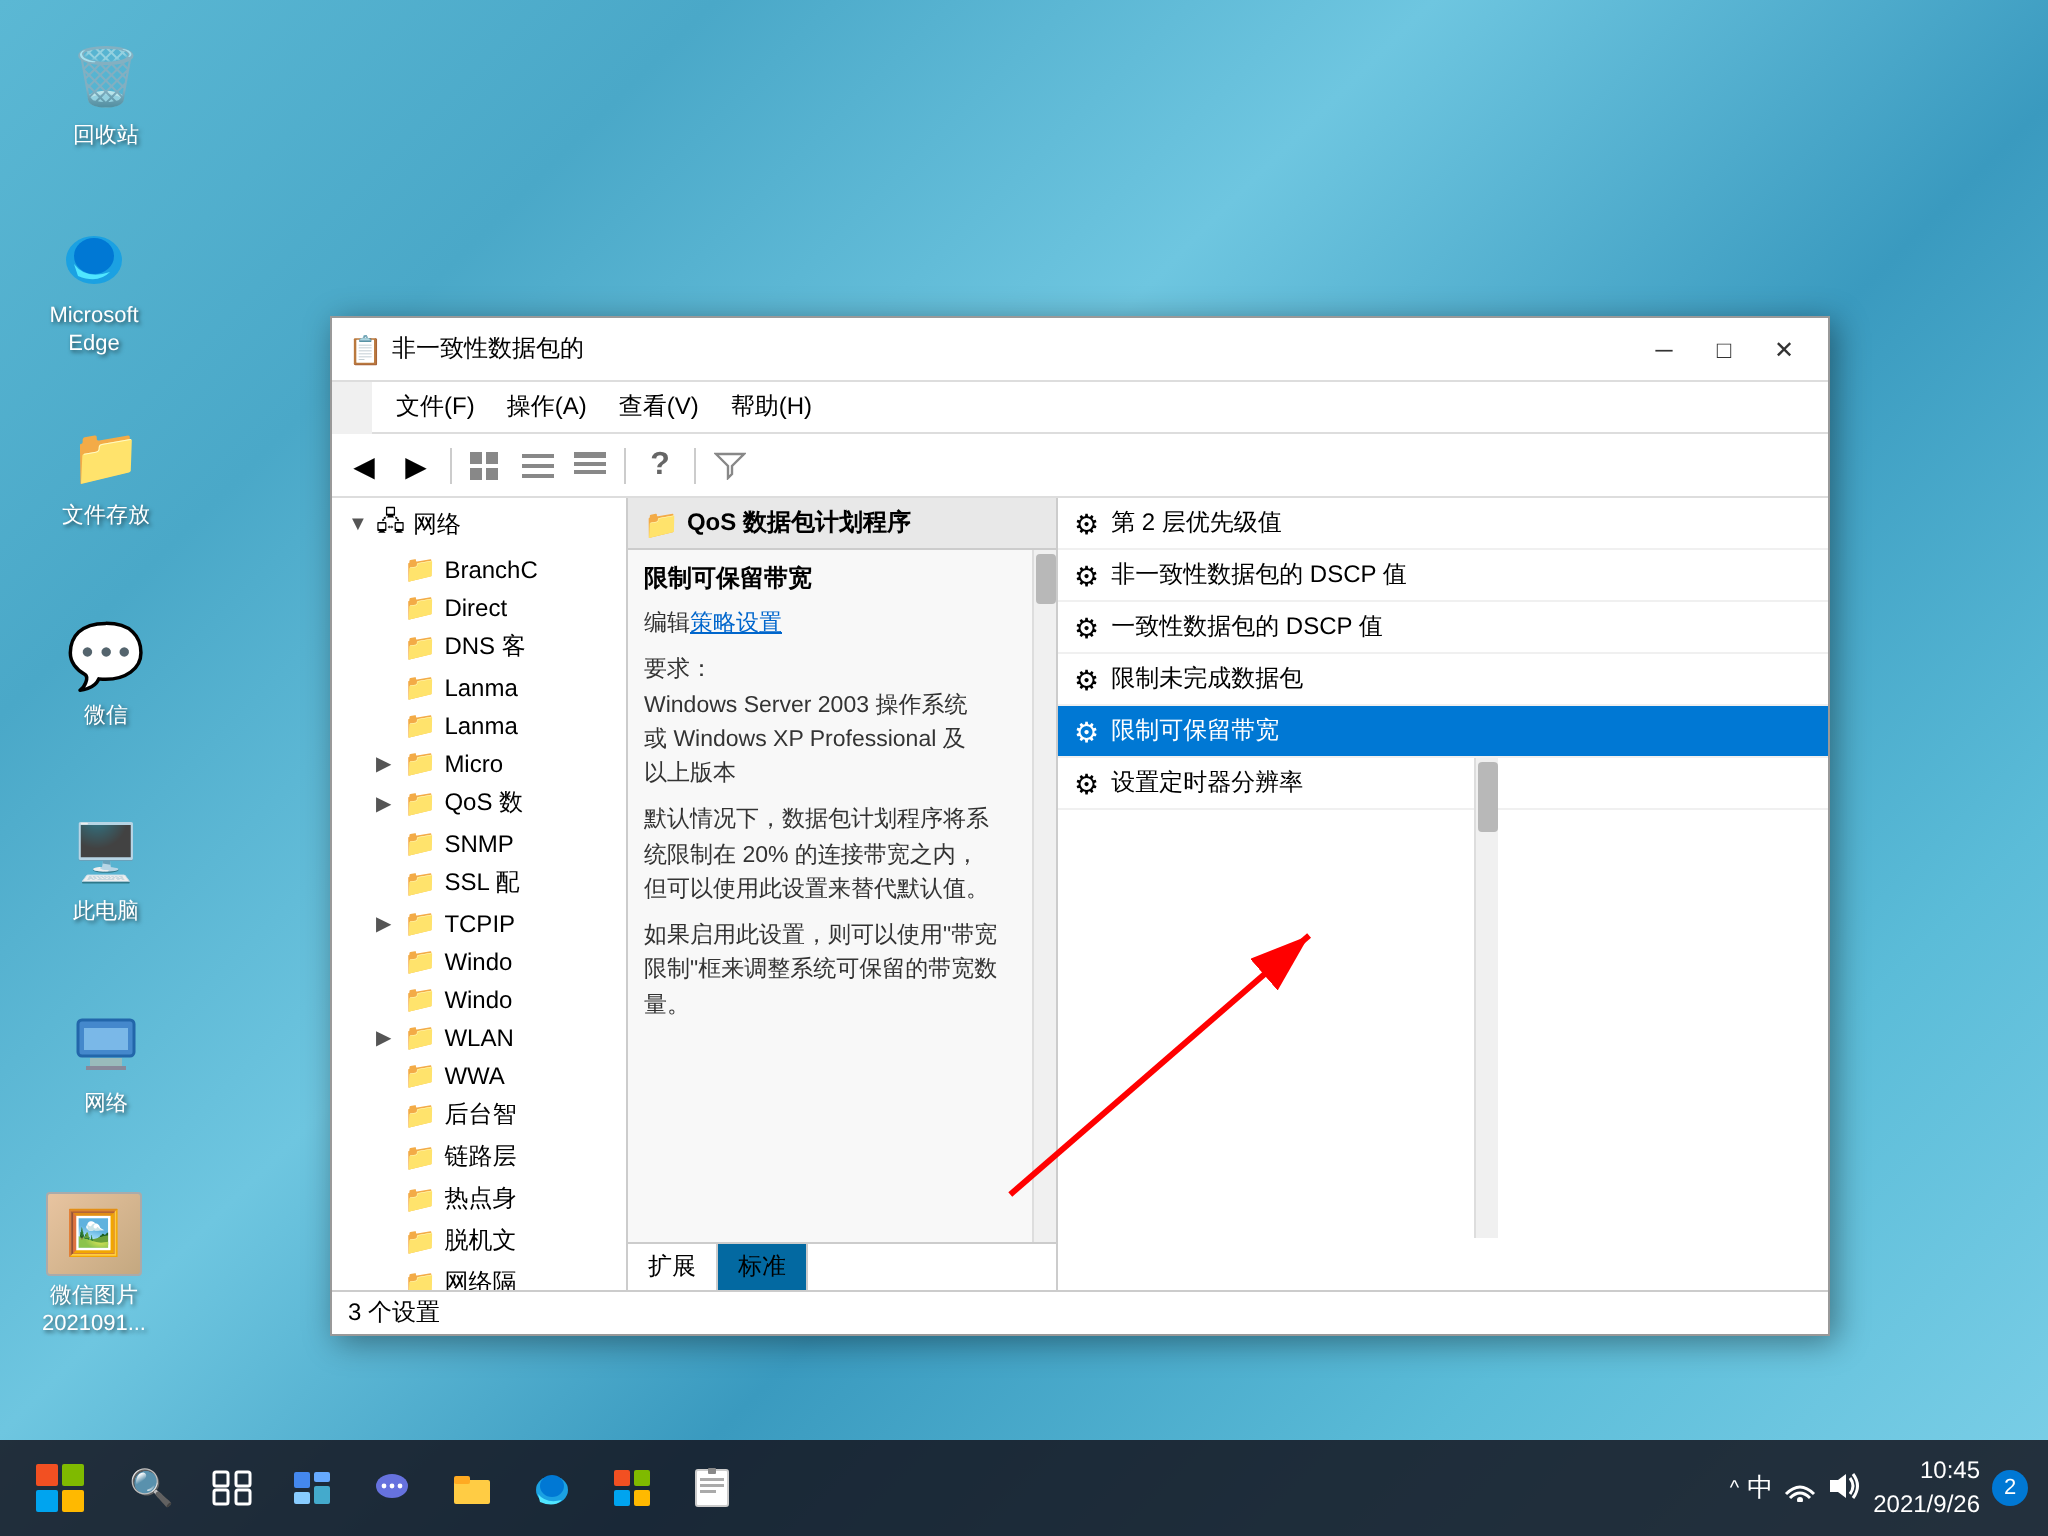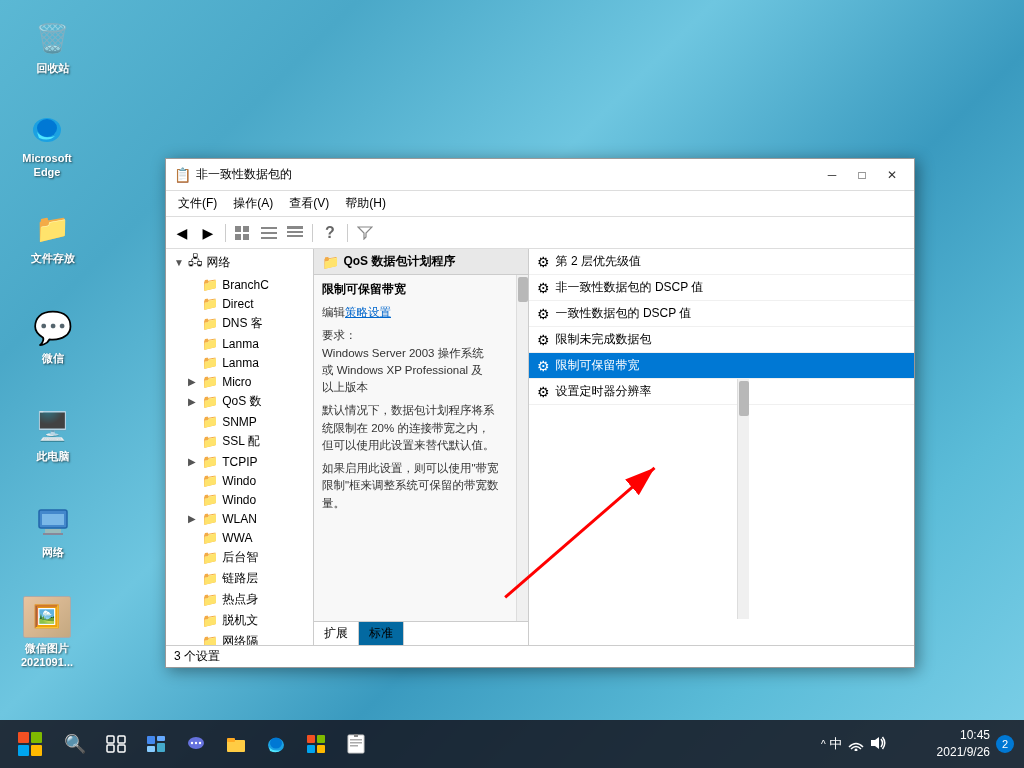--- a/index.html
+++ b/index.html
@@ -29,21 +29,20 @@
       justify-content: center;
       font-size: 28px;
     }
     .desktop-icon .icon-label {
       color: white;
       font-size: 11px;
       text-align: center;
       text-shadow: 1px 1px 2px rgba(0,0,0,0.6);
       margin-top: 3px;
       line-height: 1.3;
-      font-weight: bold;
     }
 
     
     .taskbar {
       position: absolute;
       bottom: 0;
       left: 0;
       width: 1024px;
       height: 48px;
       background: rgba(20,20,30,0.85);
@@ -88,21 +87,20 @@
     .taskbar-tray-icons {
       display: flex;
       align-items: center;
       gap: 4px;
     }
     .tray-time {
       text-align: right;
       font-size: 12px;
       color: white;
       line-height: 1.4;
-      margin-left: 44px;
     }
     .tray-notif {
       width: 18px;
       height: 18px;
       background: #0078d4;
       border-radius: 50%;
       color: white;
       font-size: 11px;
       display: flex;
       align-items: center;
@@ -160,20 +158,21 @@
 
     
     .menubar {
       height: 26px;
       background: white;
       display: flex;
       align-items: center;
       padding: 0 4px;
       border-bottom: 1px solid #ddd;
       flex-shrink: 0;
+      margin-left: 20px;
     }
     .menu-item {
       padding: 2px 8px;
       font-size: 12px;
       cursor: pointer;
       border-radius: 3px;
     }
 
     
     .toolbar {

